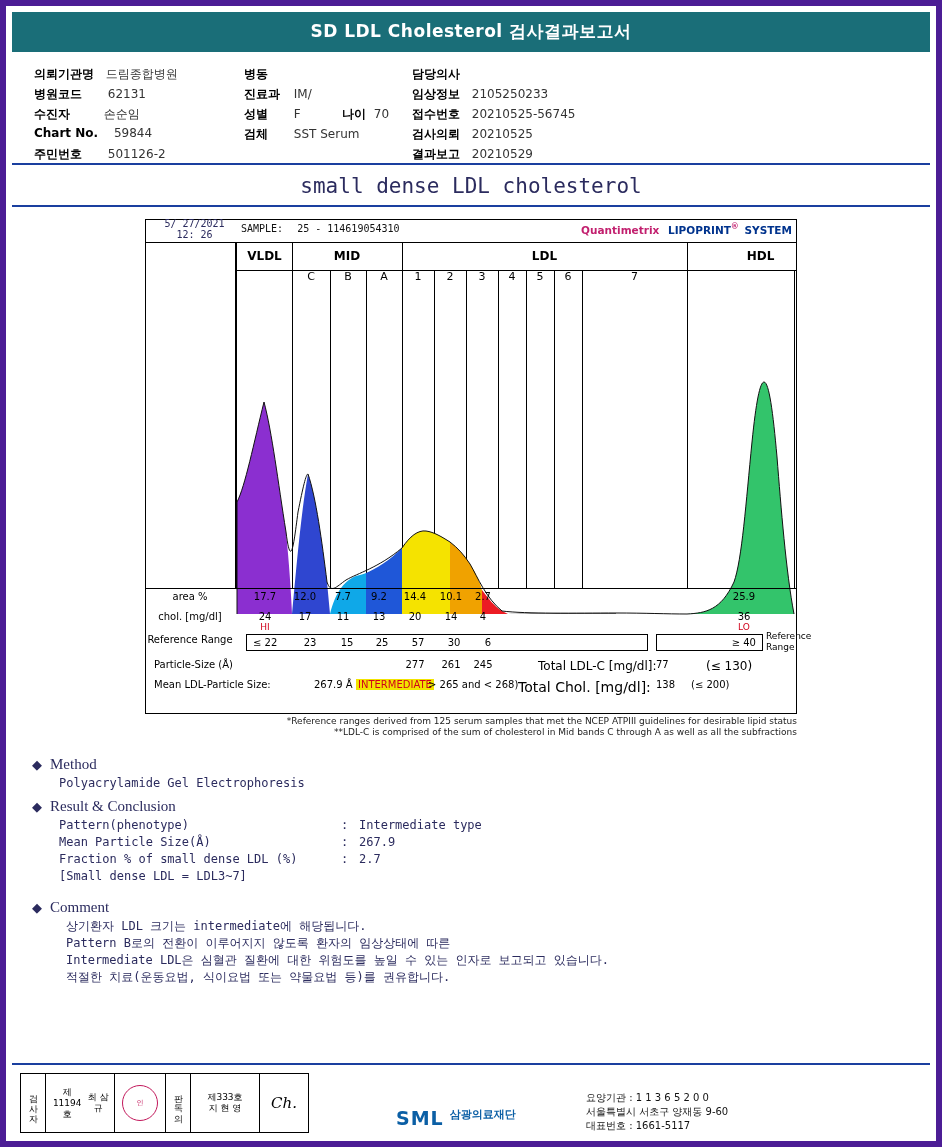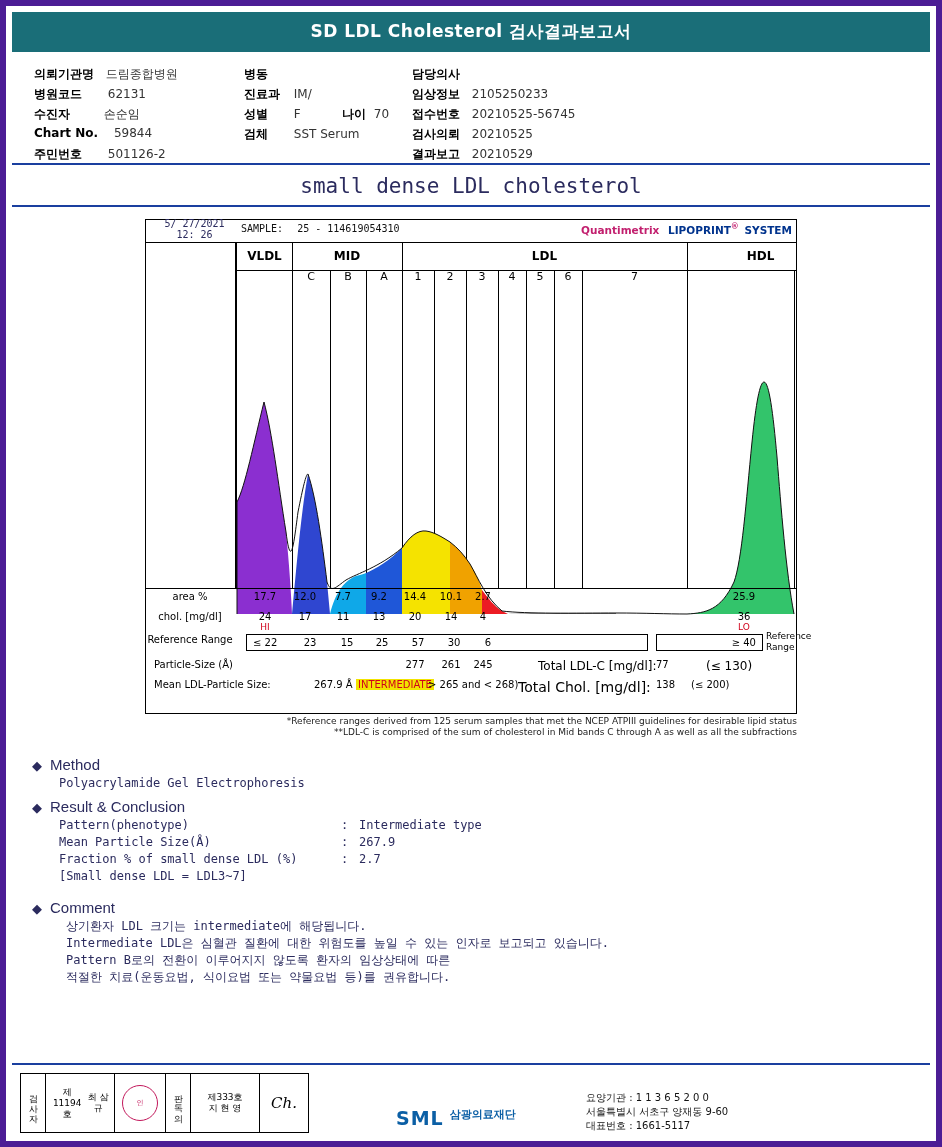--- a/index.html
+++ b/index.html
@@ -115,21 +115,21 @@
     position:absolute;border:1px solid #000;height:15px;line-height:15px;
     font-size:10px;
   }
   .footnote{
     width:652px;margin:2px auto 0 auto;font-size:9px;color:#222;line-height:11px;text-align:right;
   }
 
   
   .sections{margin:18px 0 0 26px;}
   .sec-head{
-    font-family:Liberation Sans, sans-serif;
+    font-family:Liberation Serif, serif;
     font-size:15px;color:#2b2b5e;margin:6px 8px 2px 0;
   }
   .diamond{color:#2b2b5e;font-size:13px;margin-right:8px;}
   .sec-body{
     font-family:"DejaVu Sans Mono",monospace;
     font-size:12px;color:#2b2b5e;margin-left:27px;line-height:17px;
   }
   .kvrow{position:relative;height:17px;}
   .kvk{position:absolute;left:0;}
   .kvc{position:absolute;left:282px;}
@@ -407,22 +407,22 @@
         <span class="kvv">2.7</span>
       </div>
       <div>[Small dense LDL = LDL3~7]</div>
     </div>
 
     <div class="sec-head" style="margin-top:14px;">
       <span class="diamond">◆</span><span>Comment</span>
     </div>
     <div class="sec-body" style="margin-left:34px;">
       <div>상기환자 LDL 크기는 intermediate에 해당됩니다.</div>
+      <div>Pattern B로의 전환이 이루어지지 않도록 환자의 임상상태에 따른</div>
       <div>Intermediate LDL은 심혈관 질환에 대한 위험도를 높일 수 있는 인자로 보고되고 있습니다.</div>
-      <div>Pattern B로의 전환이 이루어지지 않도록 환자의 임상상태에 따른</div>
       <div>적절한 치료(운동요법, 식이요법 또는 약물요법 등)를 권유합니다.</div>
     </div>
   </div>
 
   <div class="footer-sep"></div>
 
   <div class="stamp-wrap">
     <div class="stamp-col" style="width:18px;">
       <span class="vtext">검사자</span>
     </div>

